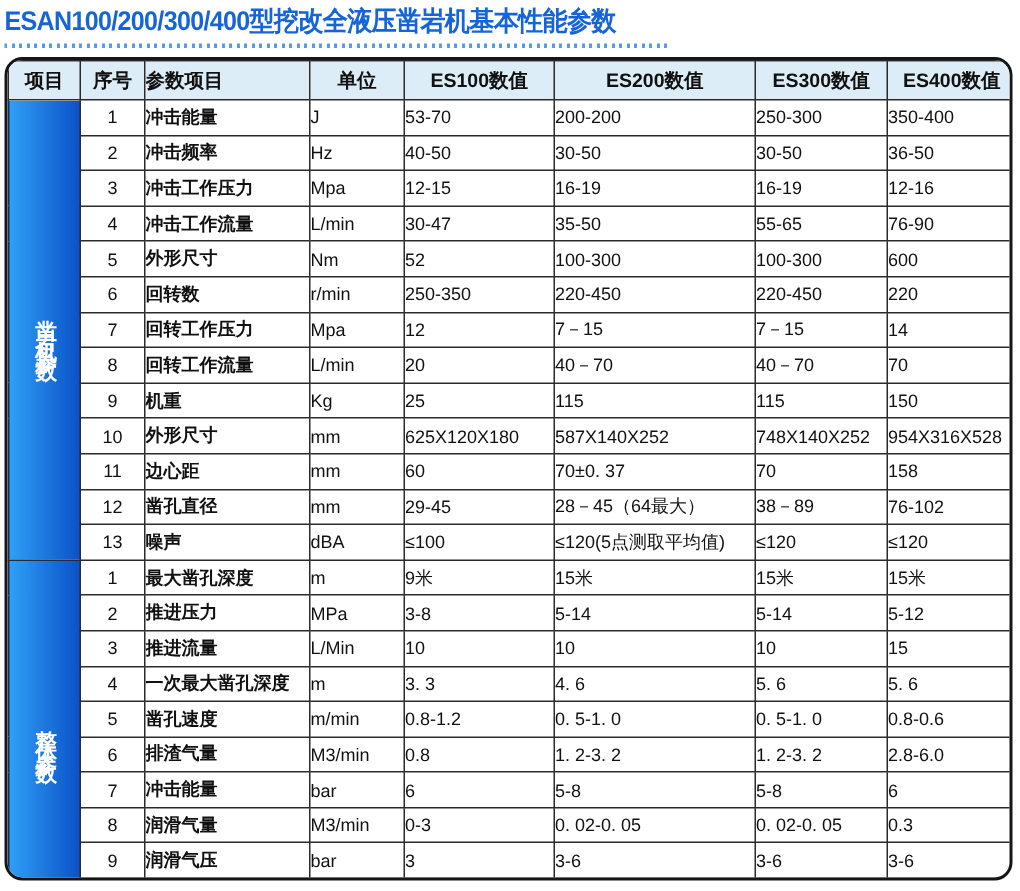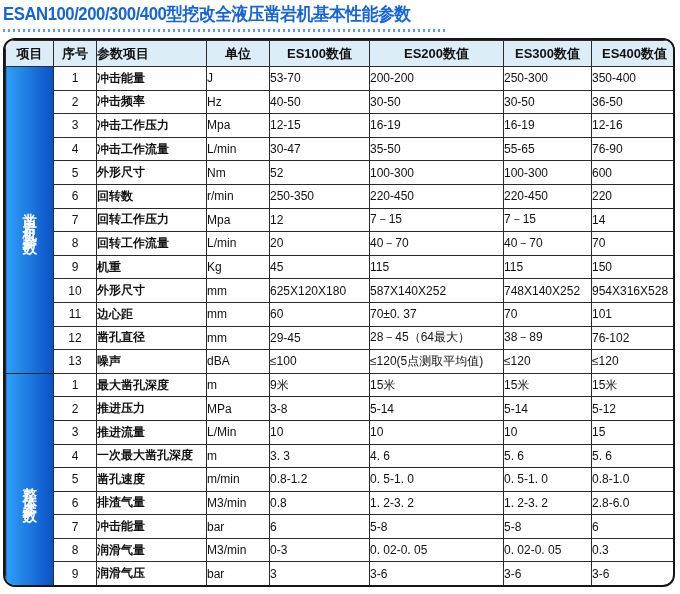--- a/index.html
+++ b/index.html
@@ -156,42 +156,42 @@
           <td class="c2">L/min</td>
           <td class="c3">20</td>
           <td class="c4">40－70</td>
           <td class="c5">40－70</td>
           <td class="c6">70</td>
         </tr>
         <tr>
           <td class="c0">9</td>
           <td class="c1">机重</td>
           <td class="c2">Kg</td>
-          <td class="c3">45</td>
+          <td class="c3">25</td>
           <td class="c4">115</td>
           <td class="c5">115</td>
           <td class="c6">150</td>
         </tr>
         <tr>
           <td class="c0">10</td>
           <td class="c1">外形尺寸</td>
           <td class="c2">mm</td>
           <td class="c3">625X120X180</td>
           <td class="c4">587X140X252</td>
           <td class="c5">748X140X252</td>
           <td class="c6">954X316X528</td>
         </tr>
         <tr>
           <td class="c0">11</td>
           <td class="c1">边心距</td>
           <td class="c2">mm</td>
           <td class="c3">60</td>
           <td class="c4">70±0. 37</td>
           <td class="c5">70</td>
-          <td class="c6">101</td>
+          <td class="c6">158</td>
         </tr>
         <tr>
           <td class="c0">12</td>
           <td class="c1">凿孔直径</td>
           <td class="c2">mm</td>
           <td class="c3">29-45</td>
           <td class="c4">28－45（64最大）</td>
           <td class="c5">38－89</td>
           <td class="c6">76-102</td>
         </tr>
@@ -241,21 +241,21 @@
           <td class="c5">5. 6</td>
           <td class="c6">5. 6</td>
         </tr>
         <tr>
           <td class="c0">5</td>
           <td class="c1">凿孔速度</td>
           <td class="c2">m/min</td>
           <td class="c3">0.8-1.2</td>
           <td class="c4">0. 5-1. 0</td>
           <td class="c5">0. 5-1. 0</td>
-          <td class="c6">0.8-1.0</td>
+          <td class="c6">0.8-0.6</td>
         </tr>
         <tr>
           <td class="c0">6</td>
           <td class="c1">排渣气量</td>
           <td class="c2">M3/min</td>
           <td class="c3">0.8</td>
           <td class="c4">1. 2-3. 2</td>
           <td class="c5">1. 2-3. 2</td>
           <td class="c6">2.8-6.0</td>
         </tr>

